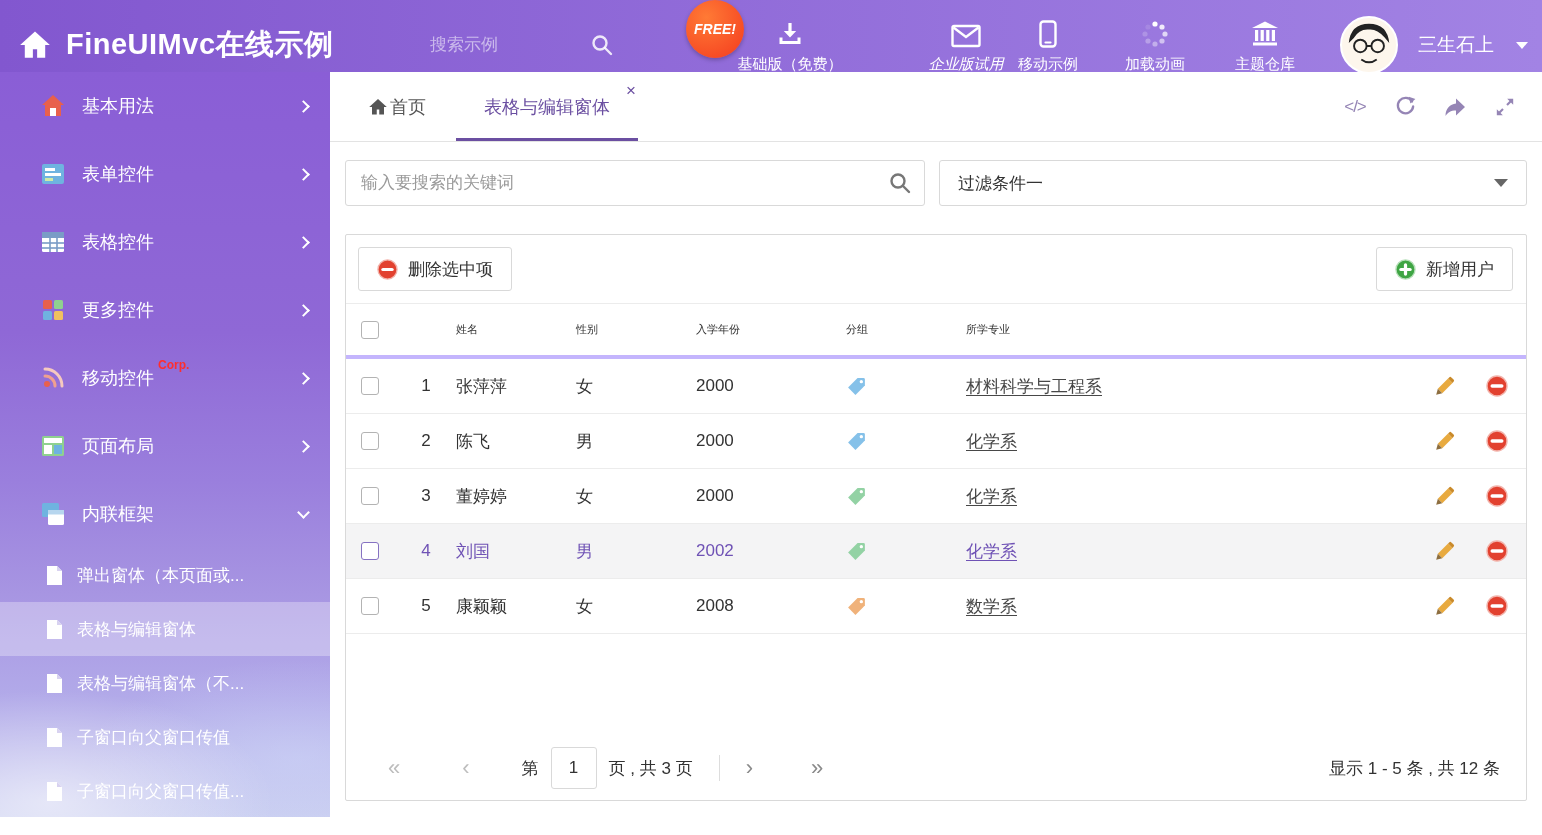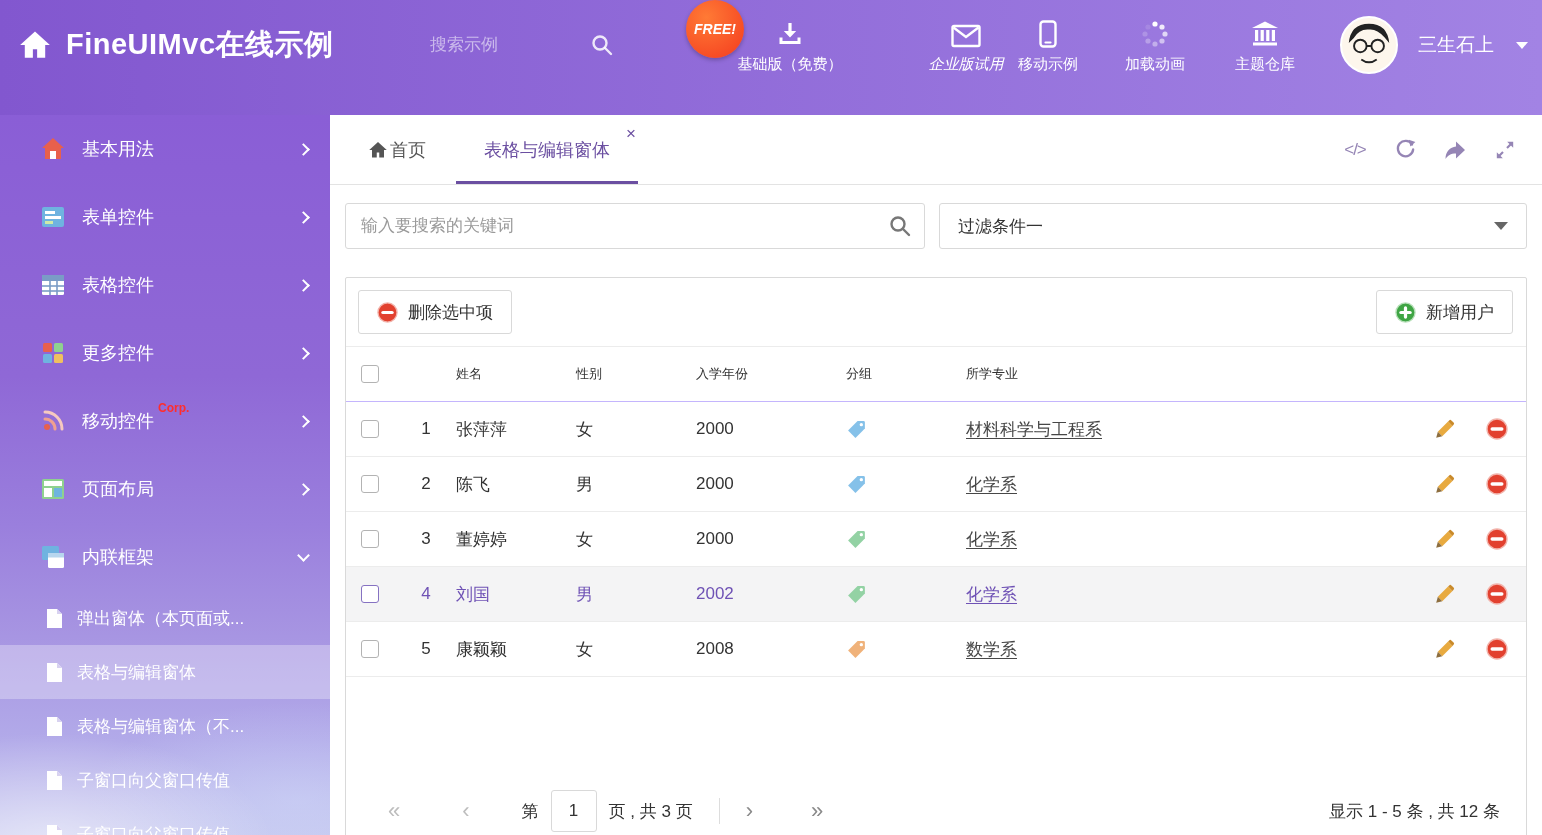--- a/index.html
+++ b/index.html
@@ -1,20 +1,20 @@
 <!DOCTYPE html>
 <html><head>
 <meta charset="utf-8">
 <style>
   * { margin:0; padding:0; box-sizing:border-box; }
   html,body { width:1542px; height:835px; overflow:hidden; background:#fff;
     font-family:"Liberation Sans","DejaVu Sans",sans-serif; }
 
   
-  .topbar { position:relative; height:115px; width:100%;
+  .topbar { position:relative; height:72px; width:100%;
     background:linear-gradient(to right,#8257cf,#a283e4);padding-left:10px; }
   .brand { position:absolute; left:18px; top:0; height:90px; display:flex; align-items:center; gap:14px; }
   .brand .home-ico { width:34px; height:34px; }
   .brand-title { color:#fff; font-size:29px; font-weight:bold; letter-spacing:.5px; }
   .hsearch { position:absolute; left:430px; top:25px; width:210px; height:40px; display:flex; align-items:center; }
   .hsearch input { background:transparent; border:none; outline:none; color:#fff; font-size:17px; width:160px;
     font-family:inherit; }
   .hsearch input::placeholder { color:rgba(255,255,255,.55); }
   .free-badge { position:absolute; left:686px; top:0; width:58px; height:58px; border-radius:50%;
     background:radial-gradient(circle at 35% 30%,#ff7a35,#f43b1e); display:flex; align-items:center; justify-content:center;
@@ -77,21 +77,21 @@
 
   .panel { margin-top:28px; border:1px solid #d9d9d9; border-radius:2px; flex:1; display:flex; flex-direction:column; min-height:0; }
   .ptoolbar { display:flex; align-items:center; padding:12px 13px 12px 12px; flex:none; }
   .btn { height:44px; border:1px solid #d9d9d9; border-radius:3px; background:#fff; display:flex; align-items:center;
     gap:10px; padding:0 18px; font-size:17px; color:#333; cursor:pointer; font-family:inherit; }
   .btn .bico { width:21px; height:21px; }
   .btn.add { margin-left:auto; }
 
   .grid-head, .grid-row { display:grid; grid-template-columns:50px 60px 120px 120px 150px 120px 1fr 46px 58px;
     align-items:center; }
-  .grid-head { height:56px; border-top:1px solid #ececec; border-bottom:1px solid #c4b5fd; font-size:13px; color:#333; flex:none; }
+  .grid-head { height:56px; border-top:1px solid #ececec; border-bottom:4px solid #c4b5fd; font-size:11px; color:#333; flex:none; }
   .grid-row { height:55px; border-bottom:1px solid #ececec; font-size:17px; color:#333; }
   .grid-row.sel { background:#f4f4f5; color:#6f52b5; }
   .cell-cb { padding-left:15px; display:flex; align-items:center; }
   .checkbox { width:18px; height:18px; border:1.5px solid #b3b3b3; border-radius:3px; background:#fff; cursor:pointer; }
   .grid-row.sel .checkbox { border-color:#8672c2; }
   .cell-num { text-align:center; }
   .cell-tag { display:flex; align-items:center; }
   .cell-tag svg { width:21px; height:21px; }
   .major-link { color:#474747; text-decoration:underline; text-underline-offset:3px; cursor:pointer; }
   .grid-row.sel .major-link { color:#6f52b5; }

